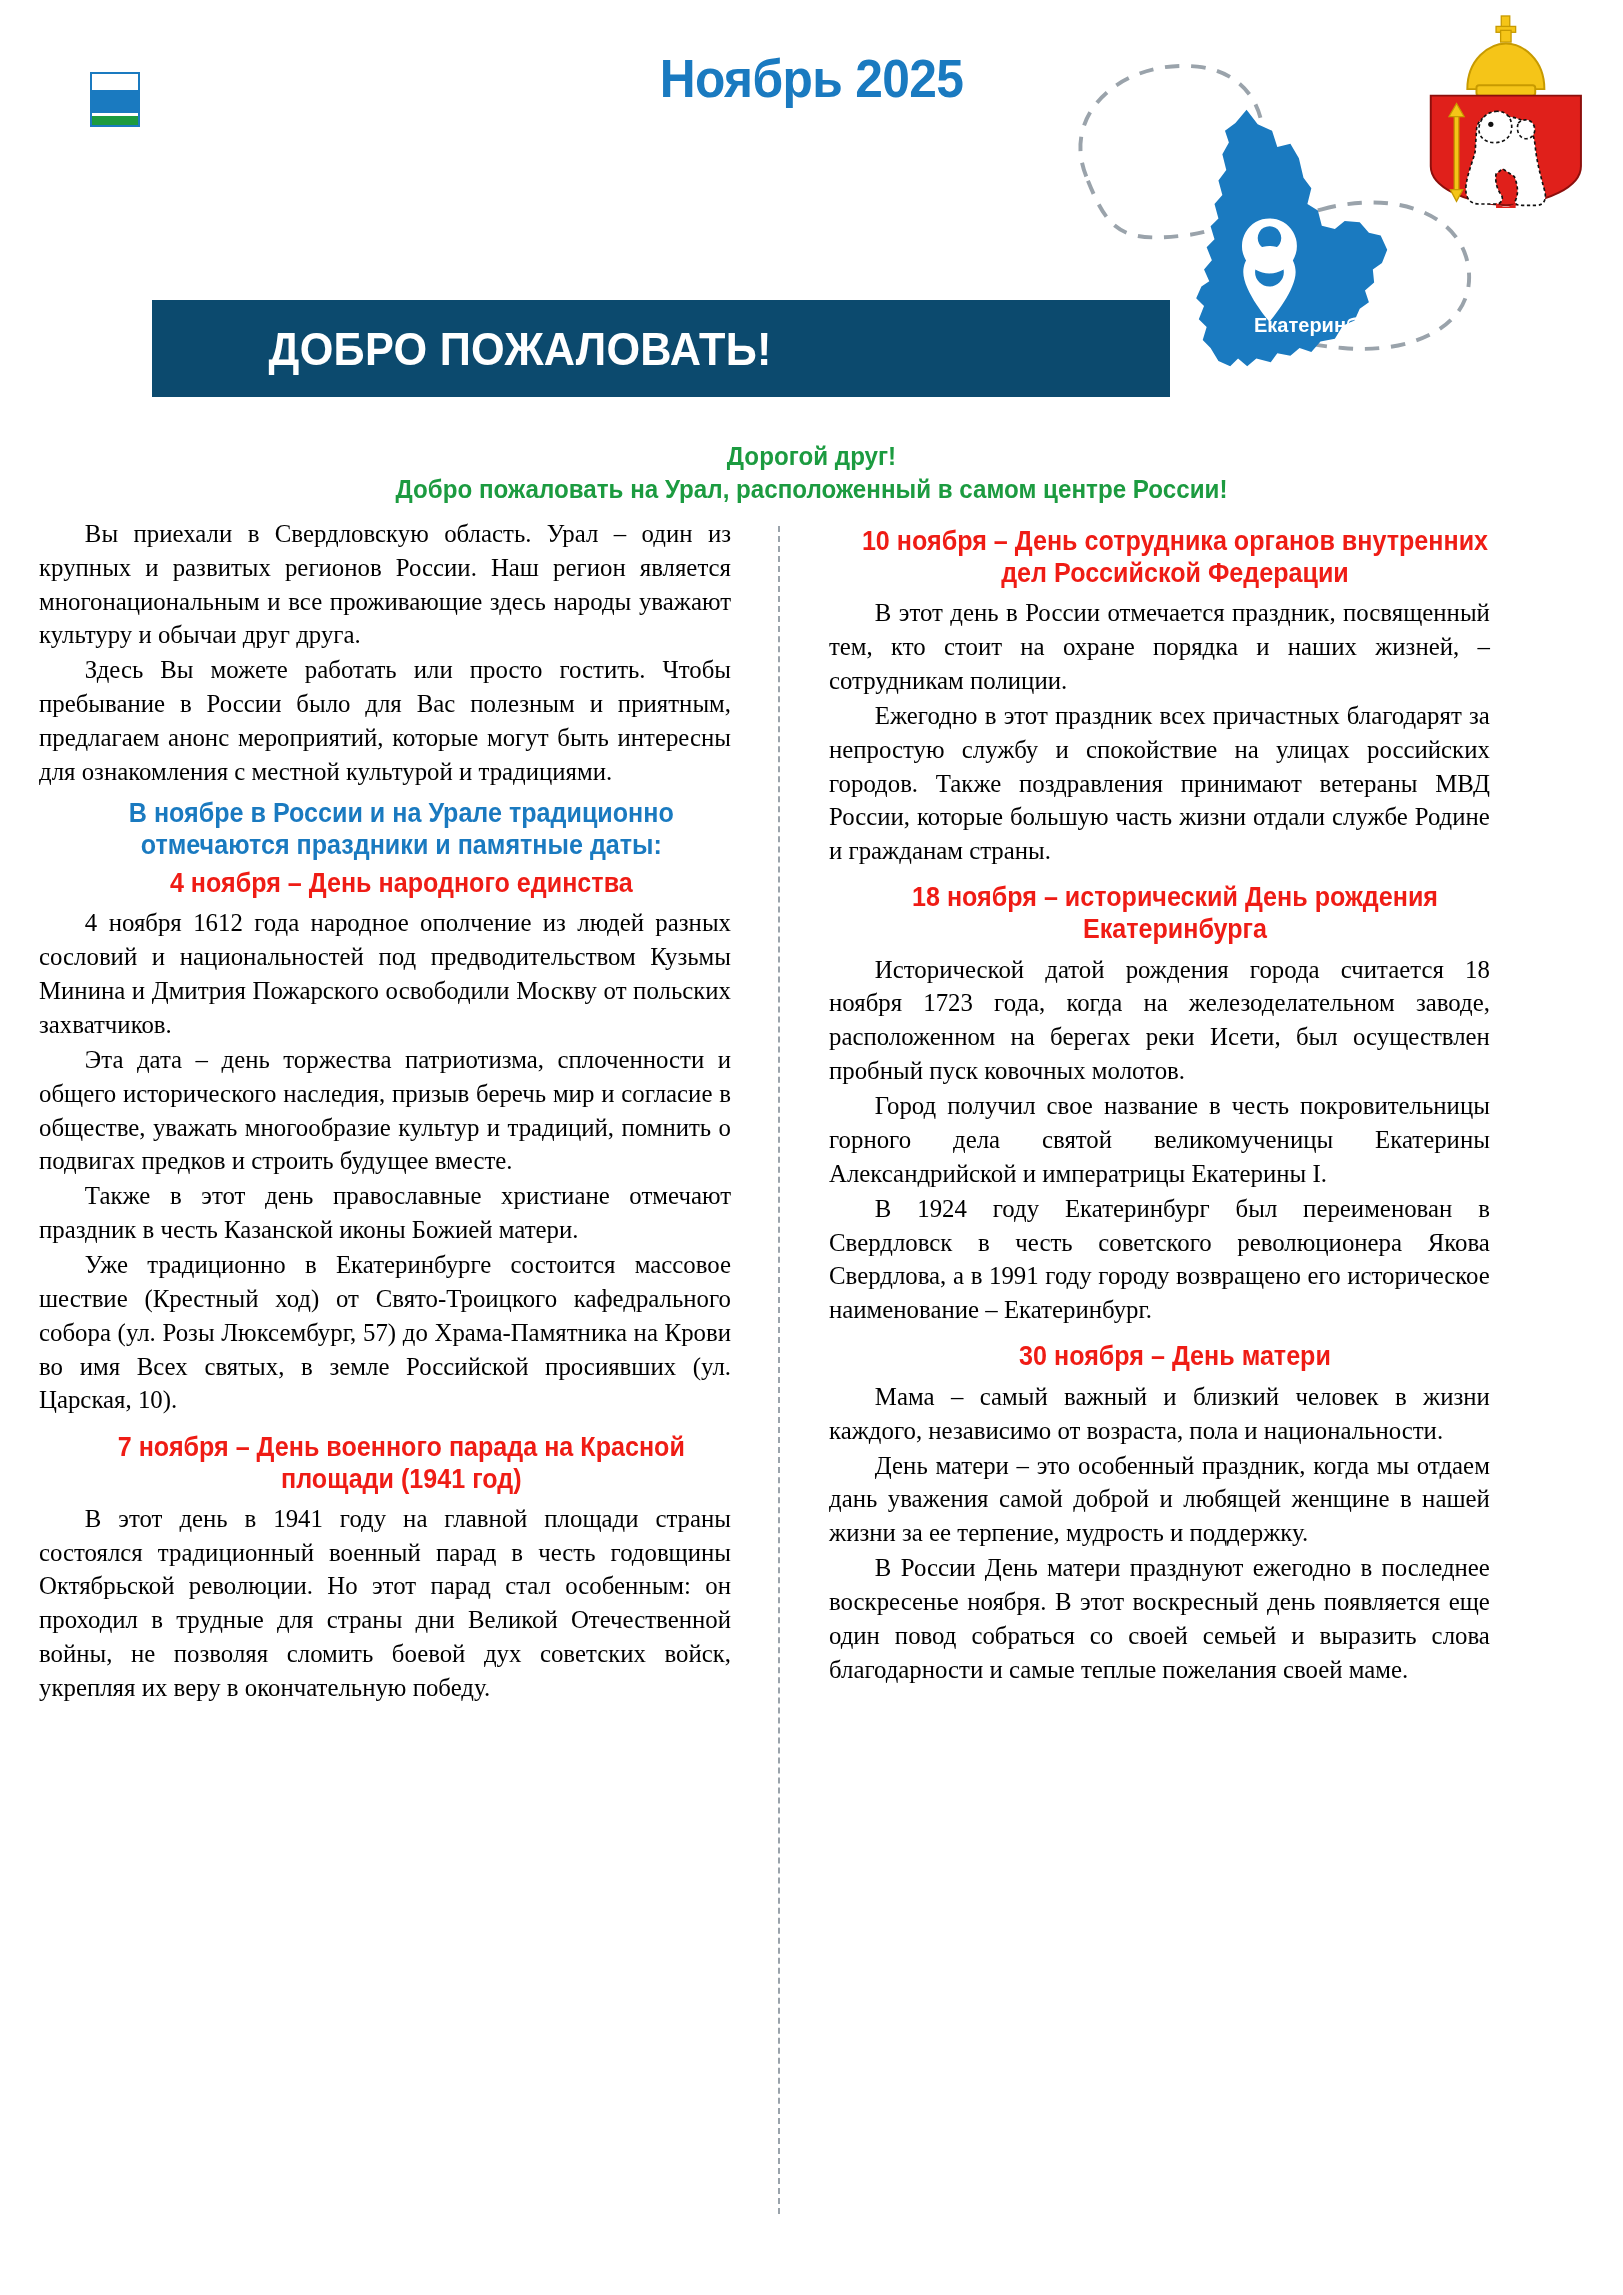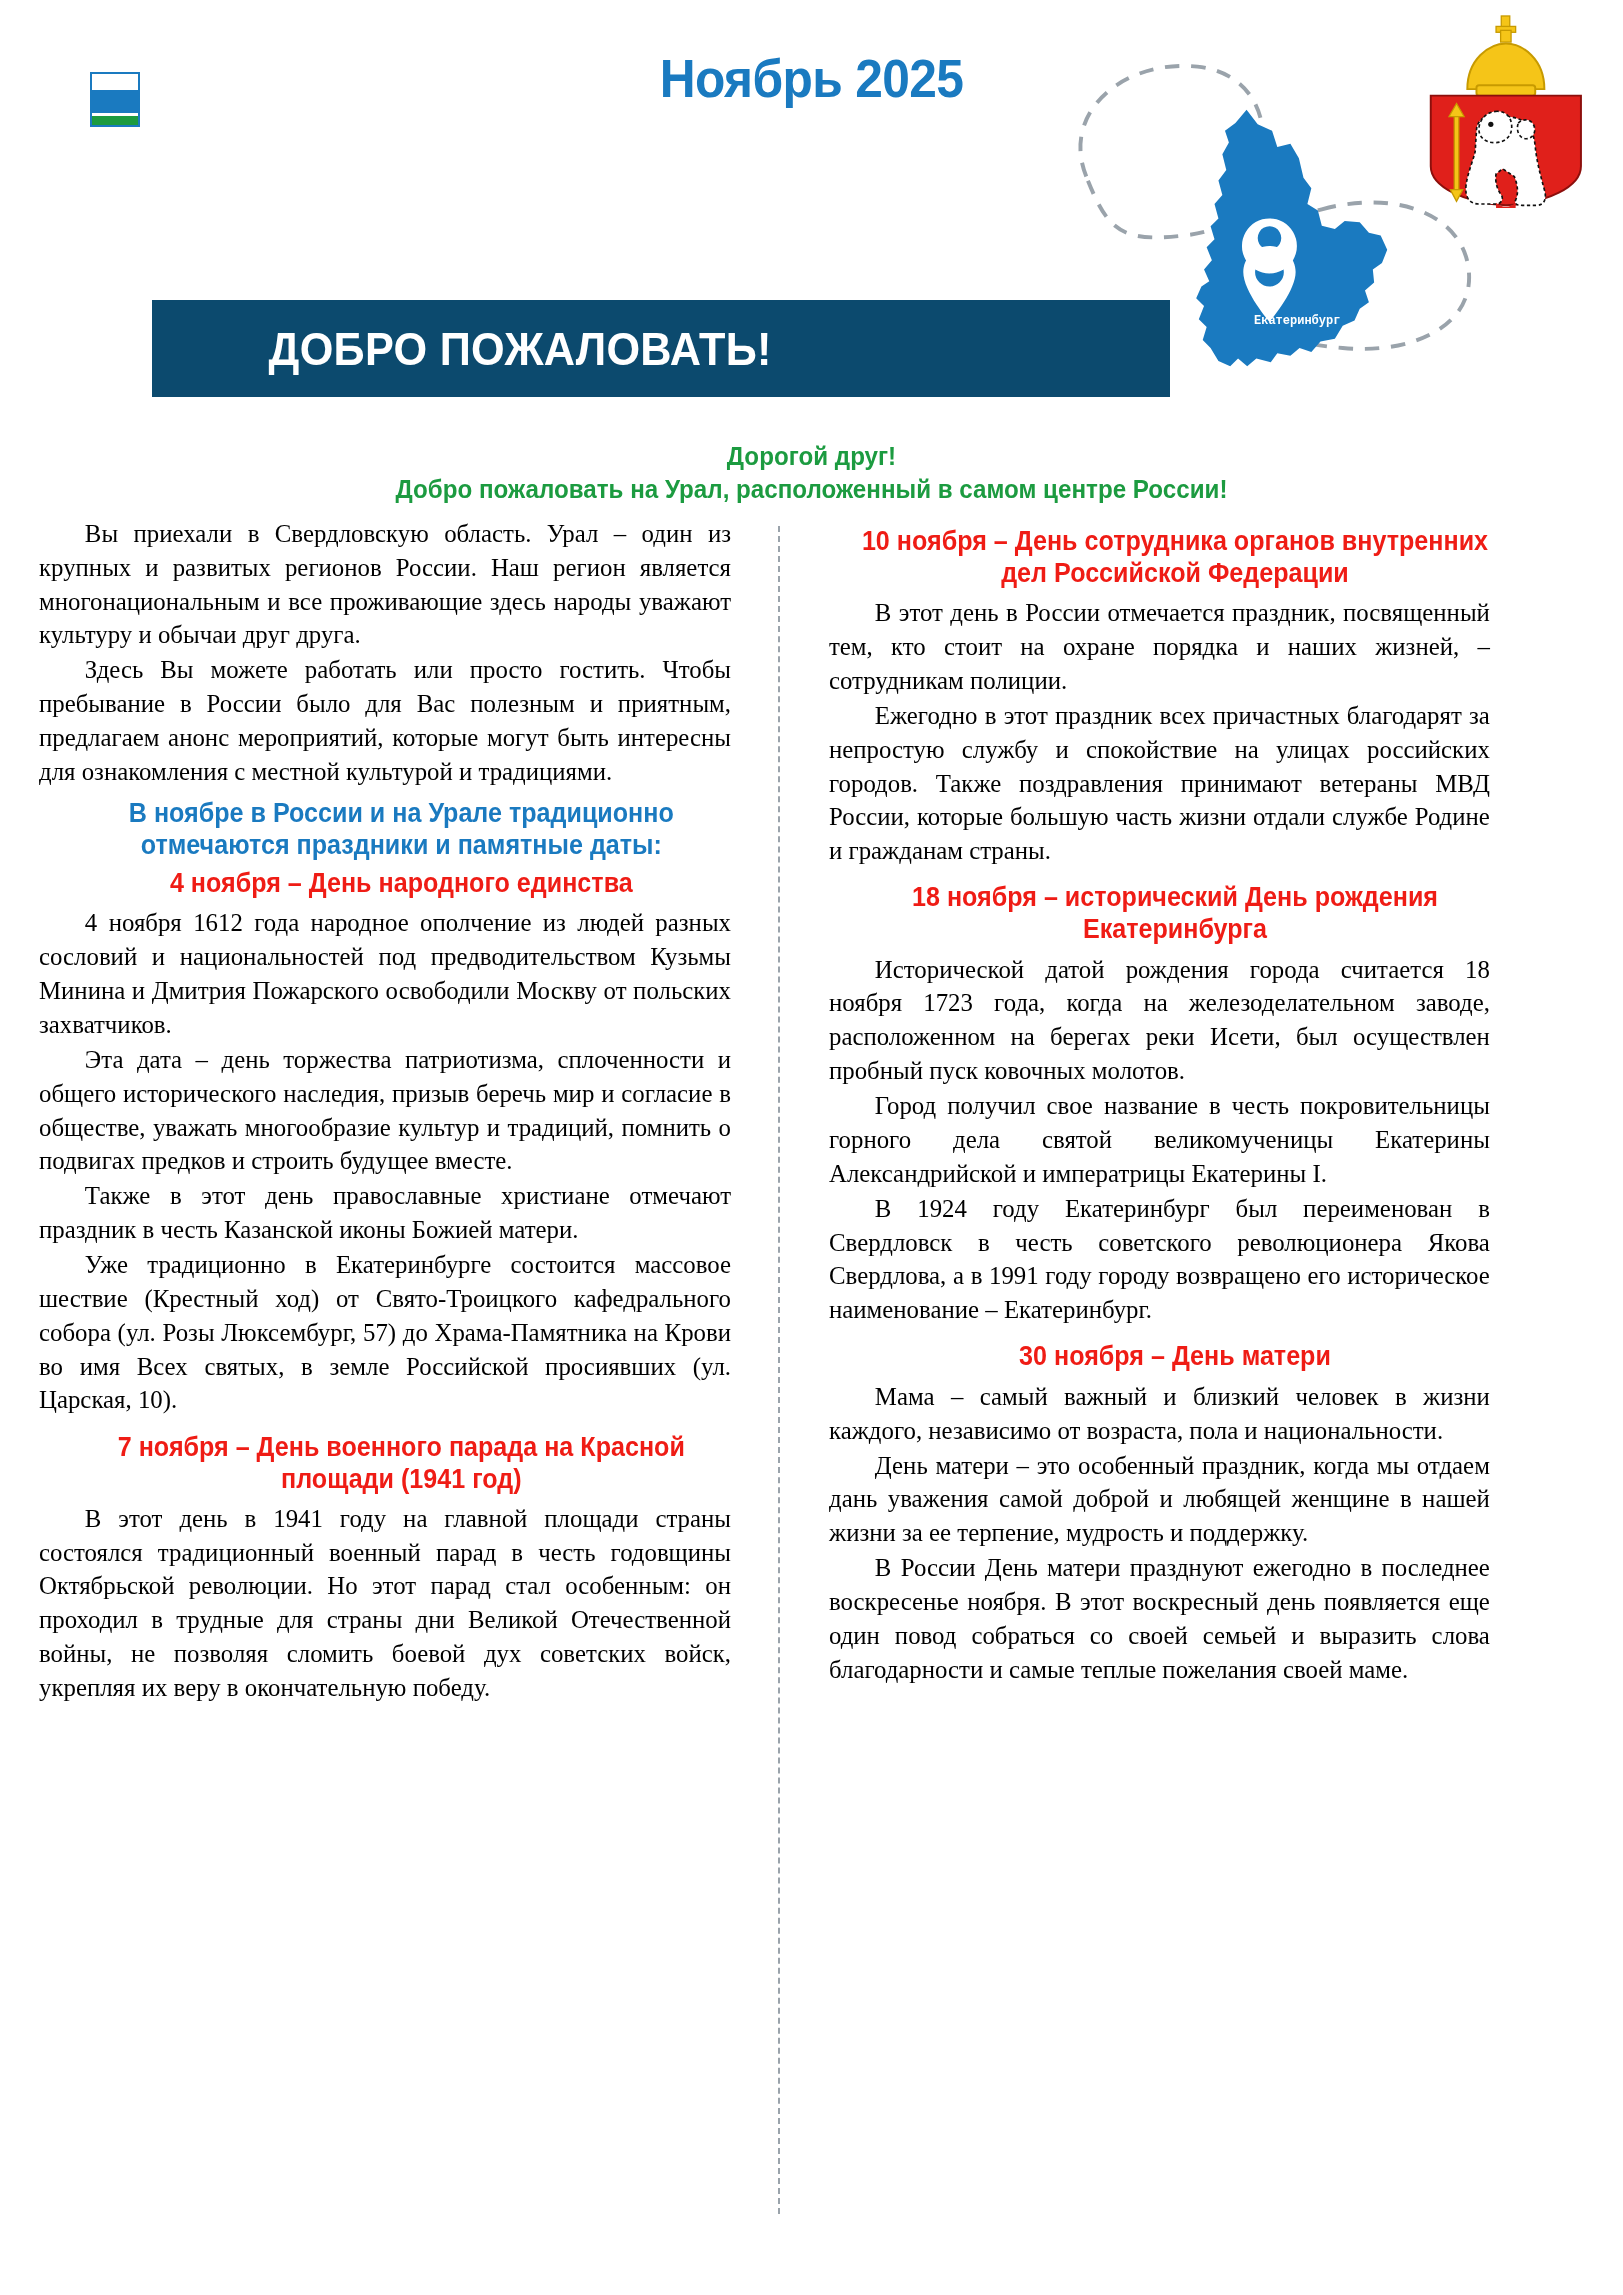--- a/index.html
+++ b/index.html
@@ -107,23 +107,23 @@
     left: 1047px;
     top: 13px;
     width: 458px;
     height: 386px;
   }
   .map-wrap svg { display: block; width: 100%; height: 100%; }
   .city-label {
     position: absolute;
     left: 207px;
     top: 301px;
-    font-family: Liberation Mono, monospace;
-    font-weight: bold;
-    font-size: 12px;
+    font-family: Liberation Sans, sans-serif;
+    font-weight: bold;
+    font-size: 20px;
     color: #ffffff;
     white-space: nowrap;
   }
 
   
   .coat {
     position: absolute;
     left: 1419px;
     top: 11.8px;
     width: 175px;

